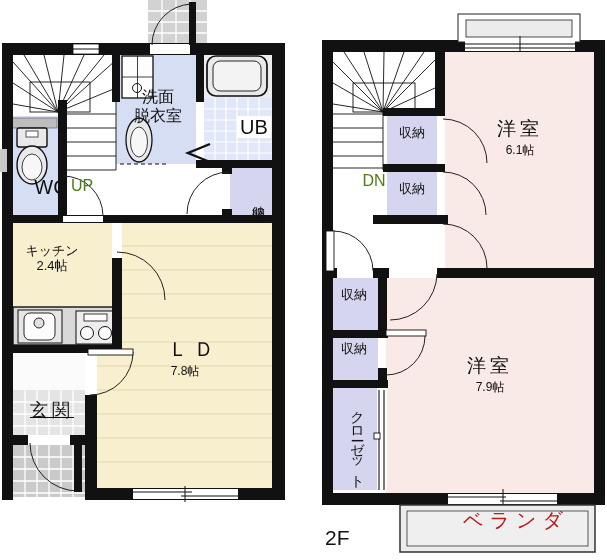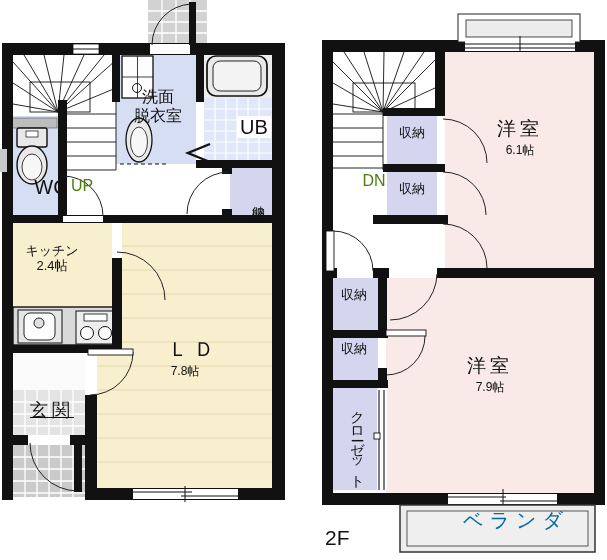--- a/index.html
+++ b/index.html
@@ -301,15 +301,15 @@
   <span class="fs19 ls4">洋室</span><br>
   <span class="fs17">6.1帖</span>
 </div>
 <div class="lbl fs15" style="left:328px;top:287px;width:52px;">収納</div>
 <div class="lbl fs15" style="left:328px;top:341px;width:52px;">収納</div>
 <div class="lbl fs14 vert" style="left:340px;top:392px;width:26px;height:98px;">クローゼット</div>
 <div class="lbl" style="left:430px;top:355px;width:120px;">
   <span class="fs19 ls4">洋室</span><br>
   <span class="fs17">7.9帖</span>
 </div>
-<div class="lbl fs20 ls6" style="left:428px;top:509px;width:140px;color:#0369a1;">ベランダ</div>
+<div class="lbl fs20 ls6" style="left:428px;top:509px;width:140px;color:#b91c1c;">ベランダ</div>
 <div class="lbl fs21 tl" style="left:325px;top:526px;width:60px;">2F</div>
 </div>
 
 </body></html>

